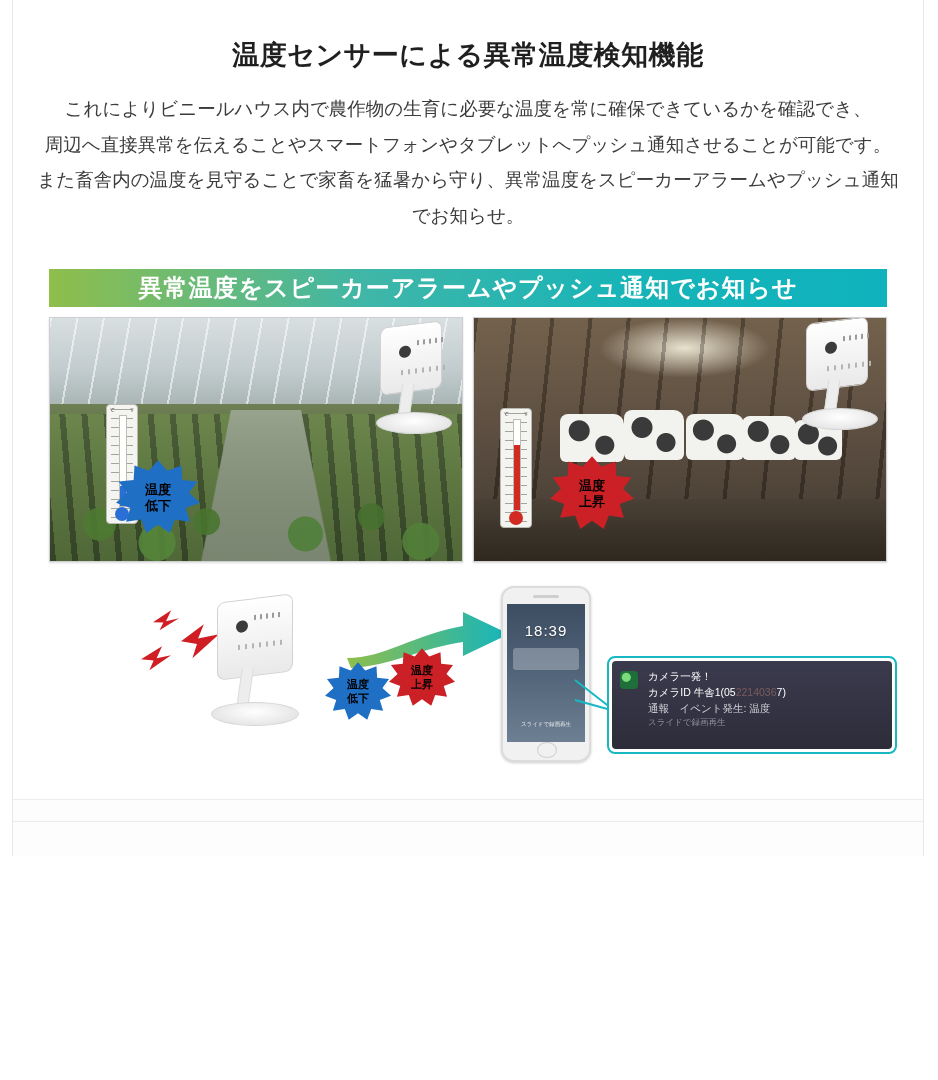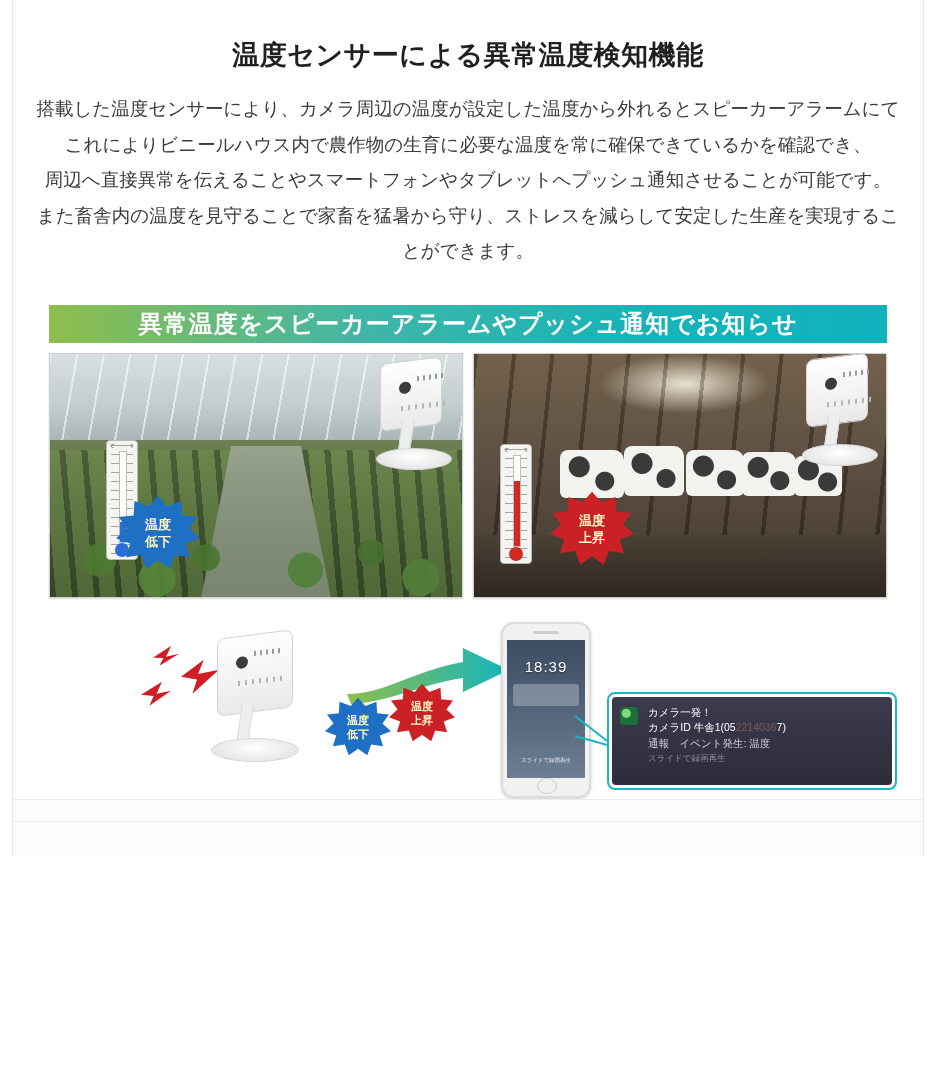--- a/index.html
+++ b/index.html
@@ -197,21 +197,21 @@
   }
   .thermo.cold .fill { background: #2a6fd6; height: 22%; }
   .thermo.cold .bulb { background: #2a6fd6; }
   .thermo.hot .fill { background: #d02a23; height: 72%; }
   .thermo.hot .bulb { background: #d02a23; }
   
   .burst {
     position: absolute;
     width: 84px; height: 76px;
     display: flex; align-items: center; justify-content: center;
-    color: #fef9c3;
+    color: #000000;
     font-weight: bold;
     font-size: 13px;
     line-height: 1.25;
     text-align: center;
     clip-path: polygon(50% 0%, 61% 14%, 78% 7%, 79% 26%, 97% 28%, 87% 43%, 100% 56%,
                        83% 63%, 88% 81%, 70% 78%, 64% 96%, 50% 85%, 36% 96%, 30% 78%,
                        12% 81%, 17% 63%, 0% 56%, 13% 43%, 3% 28%, 21% 26%, 22% 7%, 39% 14%);
   }
   .burst.cold { background: #1f6fc4; }
   .burst.hot { background: #cc2027; }
@@ -397,24 +397,23 @@
 
 <div class="page">
   <div class="page-frame-left"></div>
   <div class="page-frame-right"></div>
 
   <div class="content">
 
     <h1 class="section-title">温度センサーによる異常温度検知機能</h1>
 
     <div class="lead">
-      <p>搭載した温度センサーにより、カメラ周辺の温度が設定した温度から外れるとスピーカーアラームにて</p>
       <p>これによりビニールハウス内で農作物の生育に必要な温度を常に確保できているかを確認でき、</p>
       <p>周辺へ直接異常を伝えることやスマートフォンやタブレットへプッシュ通知させることが可能です。</p>
-      <p>また畜舎内の温度を見守ることで家畜を猛暑から守り、ストレスを減らして安定した生産を実現することができます。</p>
+      <p>また畜舎内の温度を見守ることで家畜を猛暑から守り、異常温度をスピーカーアラームやプッシュ通知でお知らせ。</p>
     </div>
 
     <div class="banner">異常温度をスピーカーアラームやプッシュ通知でお知らせ</div>
 
     <div class="photo-row">
 
       <div class="photo-card">
         <div class="gh-sky"></div>
         <div class="gh-roof-line"></div>
         <div class="gh-ground"></div>

